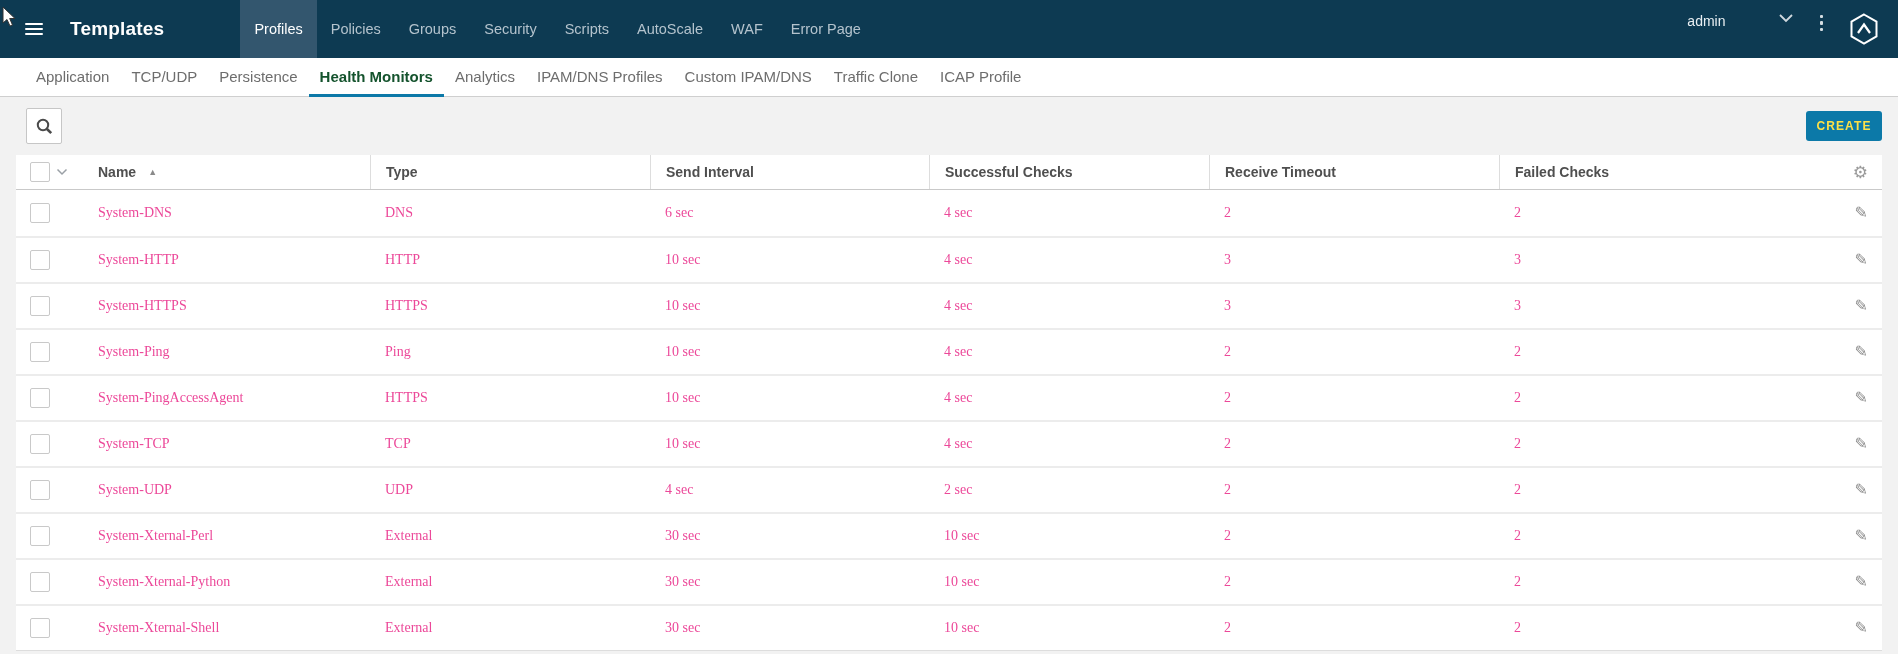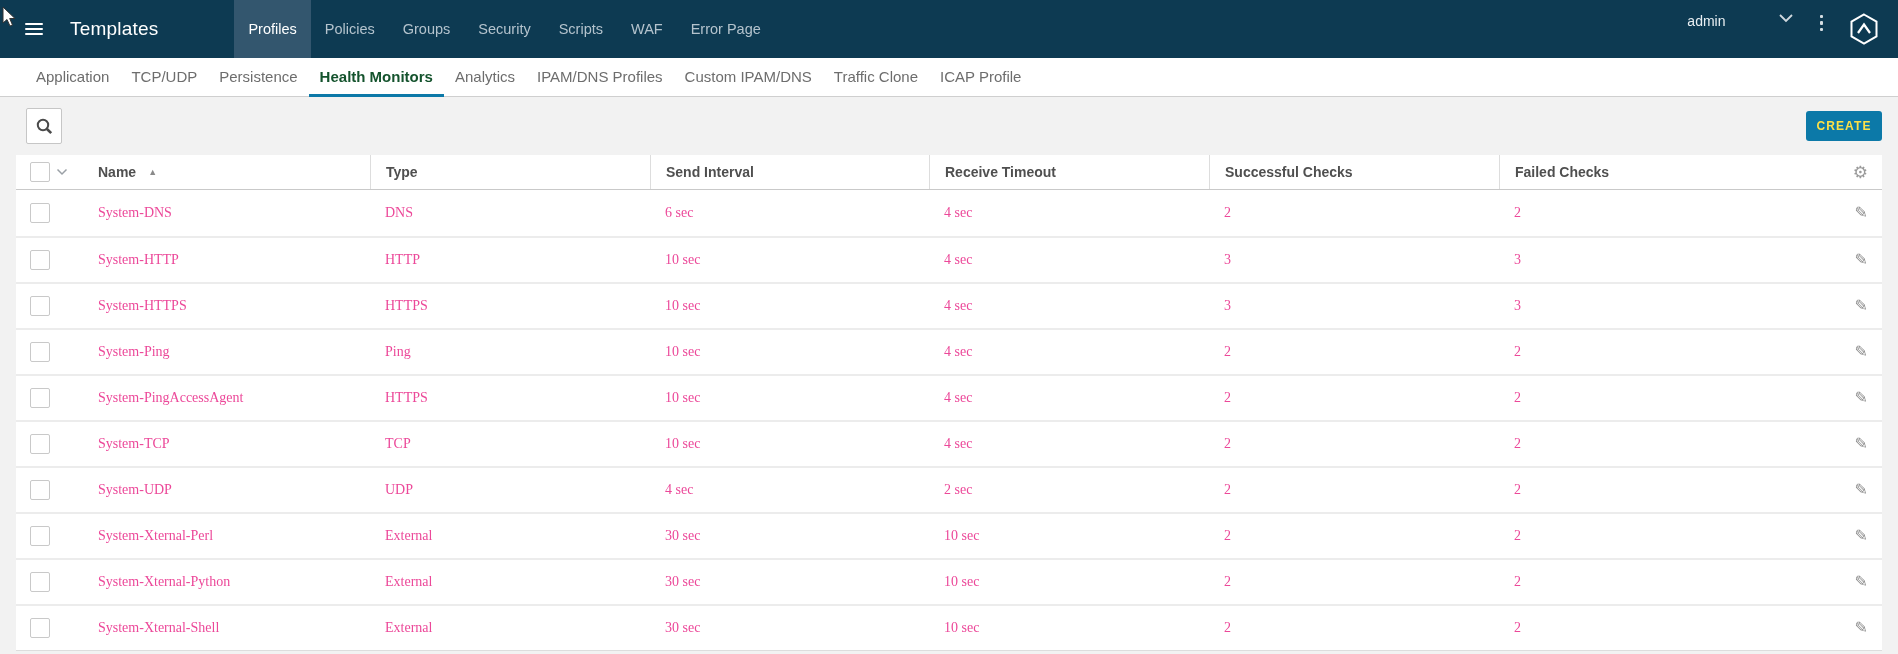--- a/index.html
+++ b/index.html
@@ -13,21 +13,21 @@
   
   .navbar {
     height: 58px;
     background: var(--navbar-bg, #0d3a52);
     display: flex;
     align-items: center;
     color: #fff;
   }
   .hamburger { margin-left: 25px; width: 18px; cursor: pointer; }
   .hamburger span { display:block; height:2px; background:#fff; margin:3px 0; border-radius:1px; }
-  .nav-title { font-size: 19px; margin-left: 27px; font-weight: 400; letter-spacing: .2px; }
+  .nav-title { font-size: 19px; margin-left: 27px; font-weight: 700; letter-spacing: .2px; }
   .nav-menu { display:flex; height:100%; margin-left: 76px; }
   .nav-item {
     padding: 0 14px; display:flex; align-items:center;
     font-size: 14.5px; color: #b4c3cd; cursor: pointer; white-space: nowrap;
   }
   .nav-item.active { background: #33566e; color:#fff; }
   .nav-right { margin-left:auto; display:flex; align-items:flex-start; margin-right:18px; }
   .nav-user { font-size: 14px; color:#e8eef2; }
   .nav-caret { margin-left: 52px; display:flex; cursor:pointer; }
   .kebab { margin-left: 26px; display:flex; flex-direction:column; cursor:pointer; }
@@ -116,20 +116,23 @@
   </div>
 
   <div class="nav-item">
     <span>Security</span>
   </div>
 
   <div class="nav-item">
     <span>Scripts</span>
   </div>
 
+  <div class="nav-item">
+    <span>AutoScale</span>
+  </div>
 
   <div class="nav-item">
     <span>WAF</span>
   </div>
 
   <div class="nav-item">
     <span>Error Page</span>
   </div>
 </nav>
 
@@ -211,22 +214,22 @@
             <polyline points="1.5,1.5 6,6 10.5,1.5" fill="none" stroke="#9aa0a6" stroke-width="1.5"></polyline>
           </svg>
       </span>
     </div>
     <div class="hcell" style="padding-left:18px;">
       <span>Name</span>
       <span class="sort-arrow">▲</span>
     </div>
     <div class="hcell sep">Type</div>
     <div class="hcell sep">Send Interval</div>
+    <div class="hcell sep">Successful Checks</div>
     <div class="hcell sep">Receive Timeout</div>
-    <div class="hcell sep">Successful Checks</div>
     <div class="hcell sep">Failed Checks</div>
     <div class="icon-cell">
       <span class="gear">⚙</span>
     </div>
   </div>
   <div id="table-body">
   <div class="grid-row body-row">
     <div class="checkbox-cell">
       <span class="checkbox"></span>
     </div>

